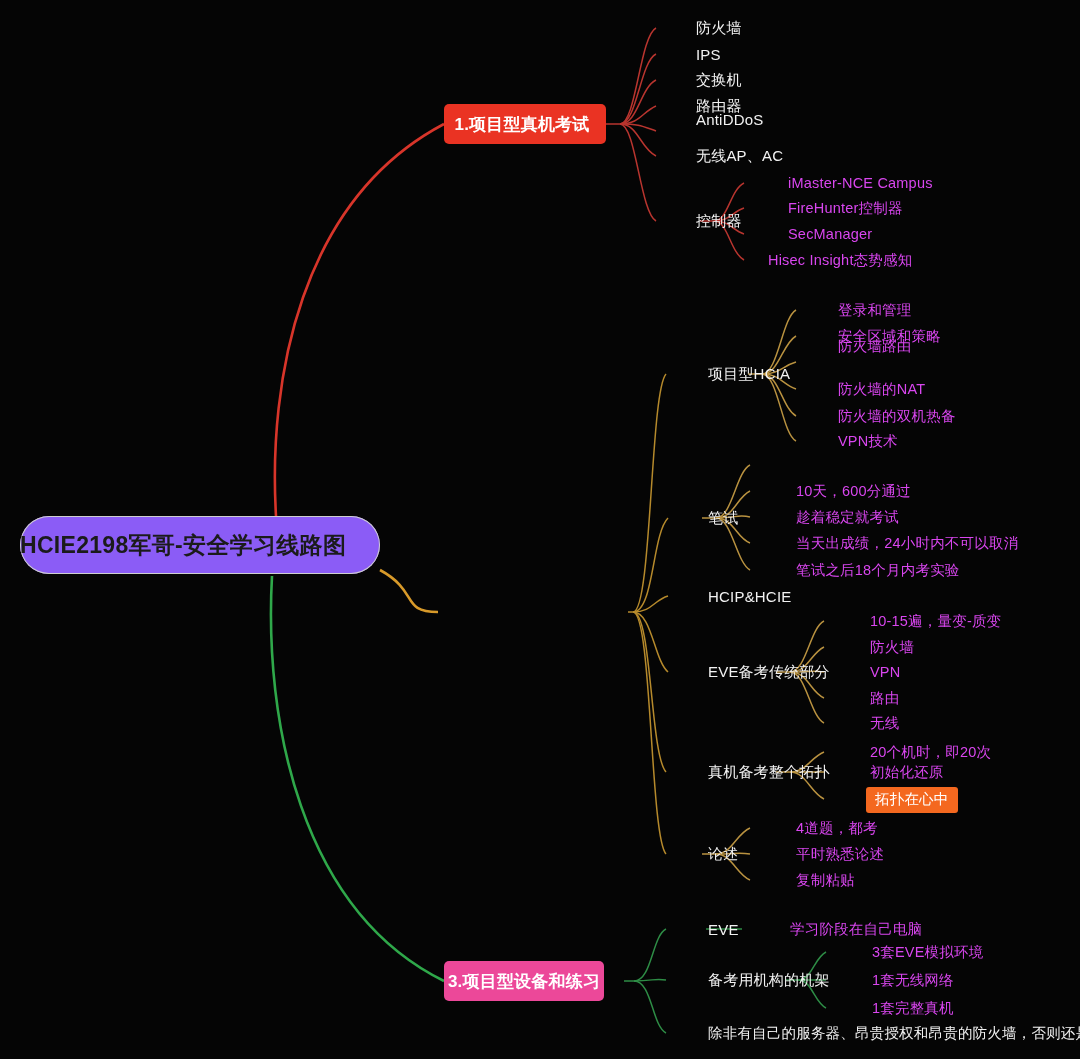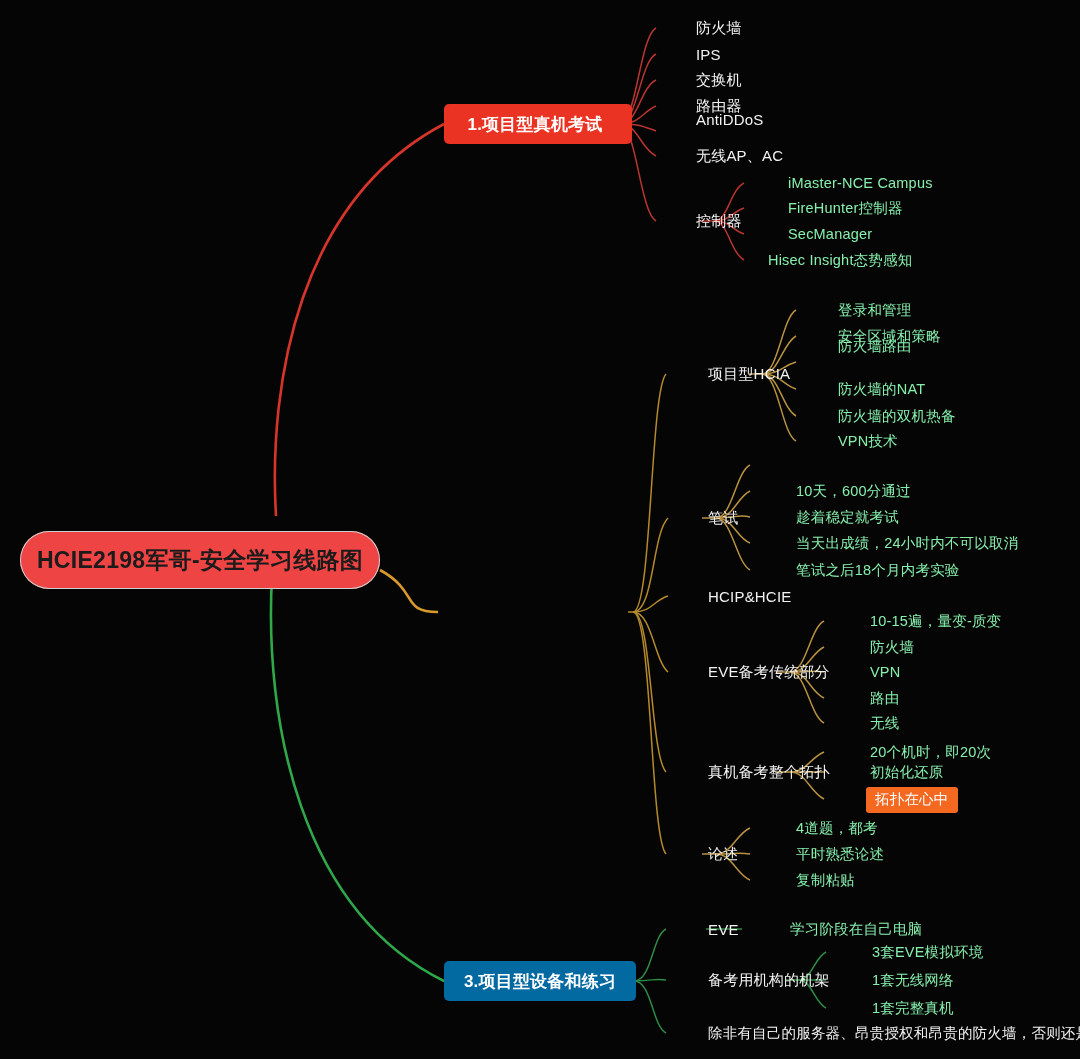--- a/index.html
+++ b/index.html
@@ -10,25 +10,24 @@
     overflow:hidden;
     font-family:"Liberation Sans","DejaVu Sans",sans-serif;
   }
   #wires{position:absolute;left:0;top:0;width:1080px;height:1059px;pointer-events:none;}
 
   
   .root{
     position:absolute;
     left:20px;top:516px;
     width:360px;height:58px;
-    background:#ef4444;
+    background:#8b5cf6;
     border-radius:29px;
-    display:flex;align-items:center;justify-content:center;
+    display:flex;align-items:center;justify-content:flex-start;
     box-shadow:0 0 0 1px #cfcfcf inset;
-    margin-top:15px;
   }
   .root span{
     color:#1b1b1b;
     font-size:23px;
     font-weight:bold;
     letter-spacing:.3px;
     white-space:nowrap;
   }
 
   
@@ -40,36 +39,36 @@
     padding:0 14px;
     box-sizing:border-box;
     white-space:nowrap;
   }
   .lv1 span{
     color:#ffffff;
     font-size:17px;
     font-weight:bold;
     letter-spacing:.2px;
   }
-  #lv1-a{left:444px;top:104px;width:188px;background:#ea3323;padding-left:8px;}
+  #lv1-a{left:444px;top:104px;width:162px;background:#ea3323;padding-left:8px;}
   #lv1-b{left:438px;top:592px;width:190px;background:#f0a92b;}
-  #lv1-c{left:444px;top:961px;width:192px;background:#0369a1;}
+  #lv1-c{left:444px;top:961px;width:160px;background:#ec4899;}
 
   
   .node{
     position:absolute;
     white-space:nowrap;
     font-size:15px;
     color:#efefef;
     transform:translateY(-50%);
     letter-spacing:.2px;
     margin-left:40px;
   }
   .node.l2{font-size:15px;color:#f2f2f2;}
-  .node.l3{font-size:14.5px;color:#86efac;}
+  .node.l3{font-size:14.5px;color:#d946ef;}
   .node.wide{font-size:14.5px;}
 
   
   .node.hl{
     background:#f4681f;
     color:#ffffff;
     padding:3px 9px 4px 9px;
     border-radius:3px;
     transform:translateY(-50%);
   }

